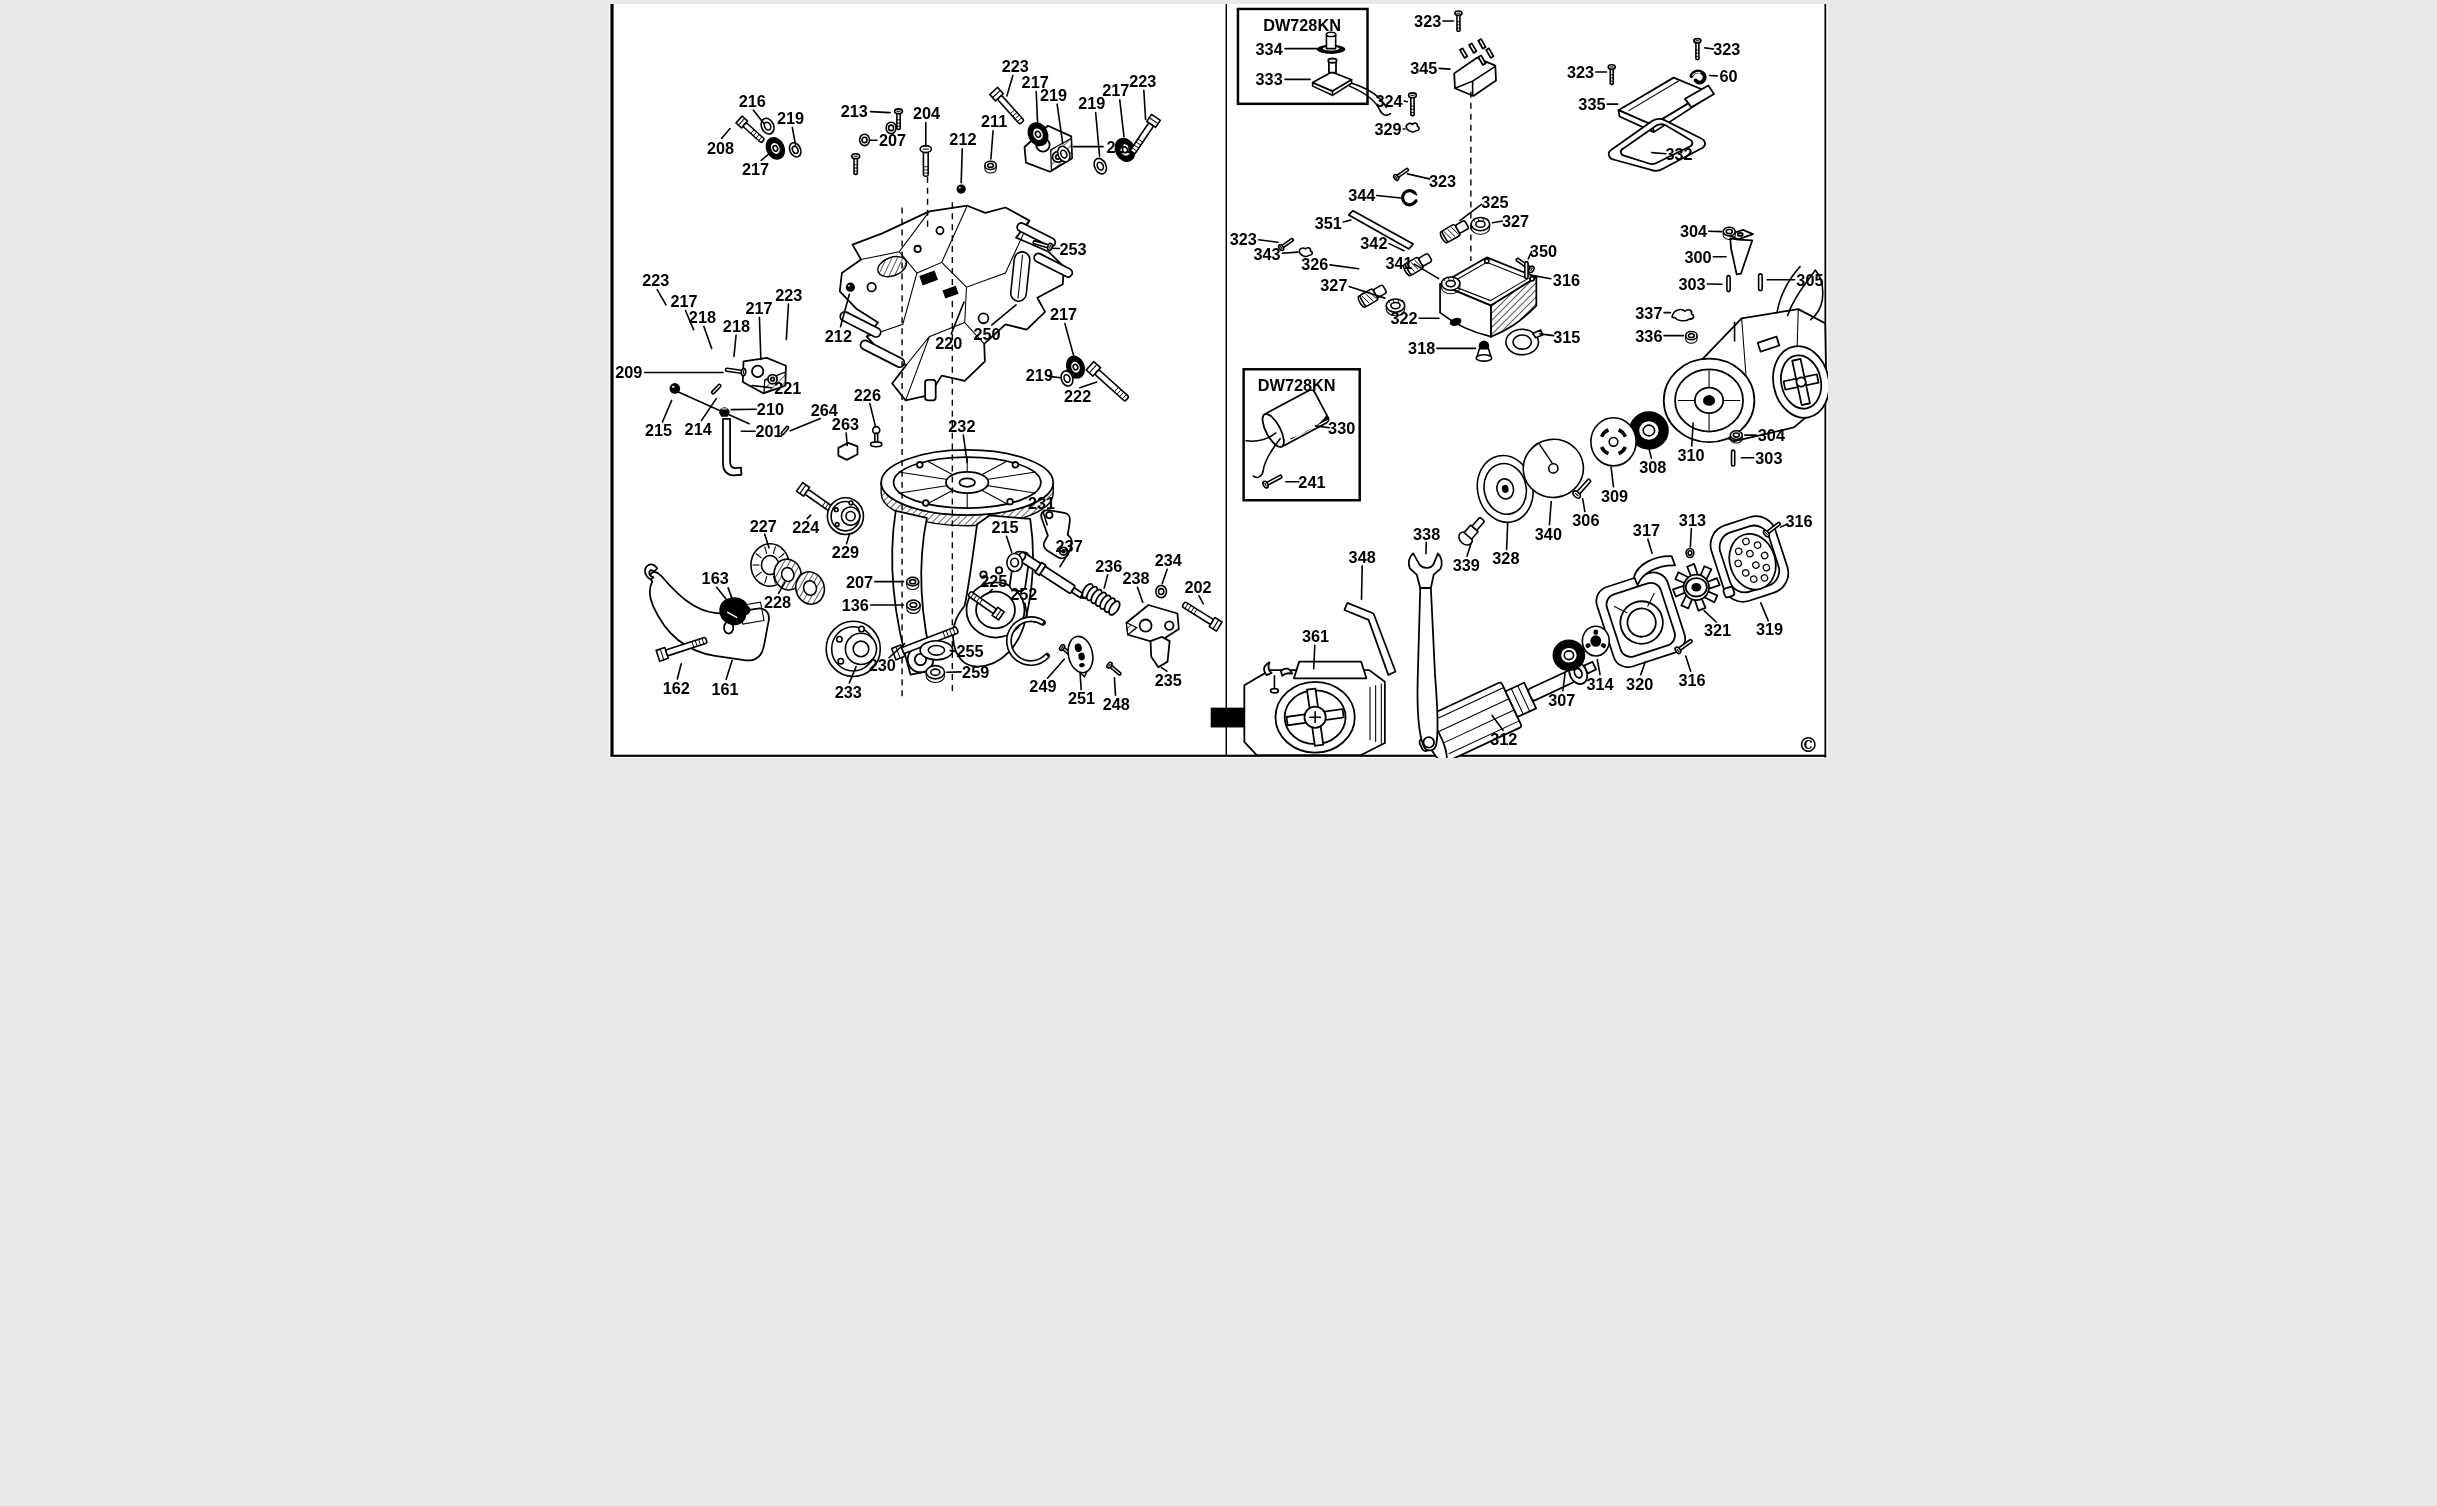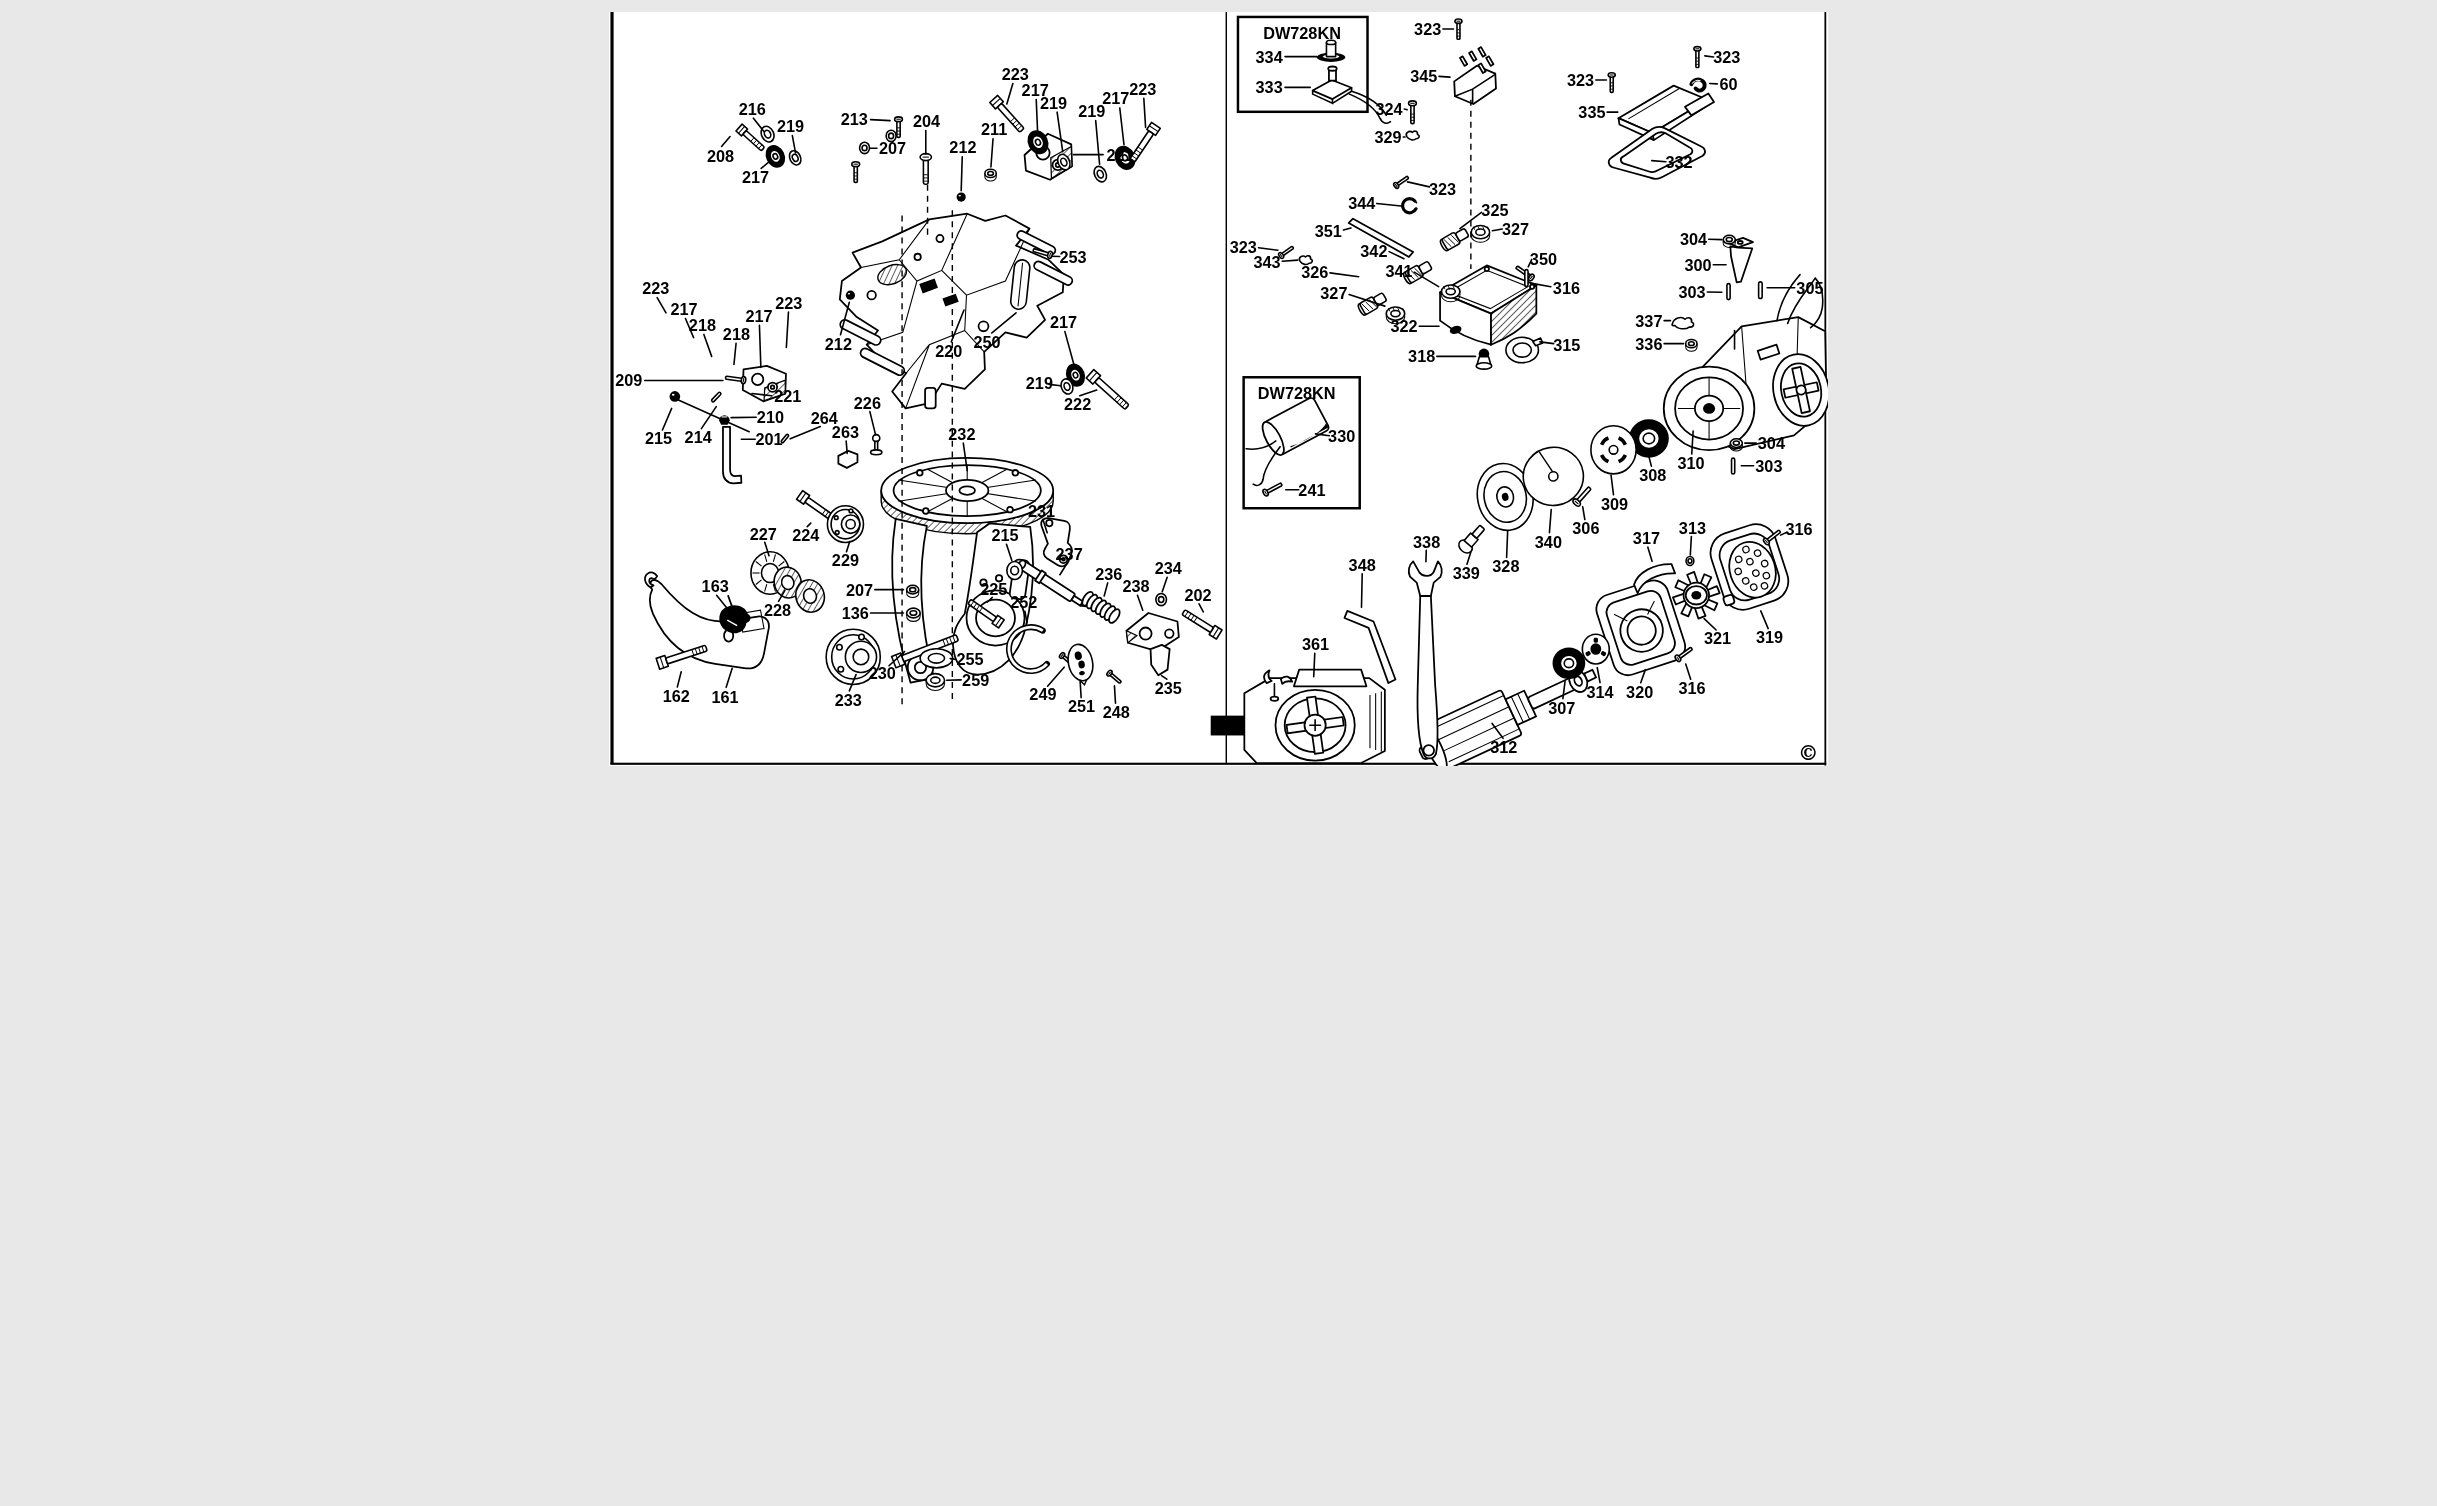--- a/index.html
+++ b/index.html
@@ -1,16 +1,16 @@
 <!DOCTYPE html>
 <html style="font-size:11.3px"><head>
 <meta charset="utf-8">
 <style>
   html,body{margin:0;padding:0;background:#e8e8e8;}
-  .sheet{width:100%;max-width:1219px;margin:12px auto;background:#fde047;}
+  .sheet{width:100%;max-width:1219px;margin:4px auto;background:#fde047;}
   svg{display:block;width:100%;height:auto;background:#fff;}
   text{font-family:"Liberation Sans","DejaVu Sans",sans-serif;font-weight:700;fill:#000;}
   .callout-text{font-size:46px;}
   .box-title{font-size:46px;}
   .copyright{font-size:58px;font-family:"DejaVu Serif","Liberation Serif",serif;}
   .ol{stroke:#000;fill:#fff;stroke-width:5;stroke-linejoin:round;stroke-linecap:round;}
   .ln{stroke:#000;fill:none;stroke-width:4.5;stroke-linecap:round;}
   .thin{stroke:#000;fill:none;stroke-width:3;}
   .blk{fill:#000;stroke:none;}
 </style>

